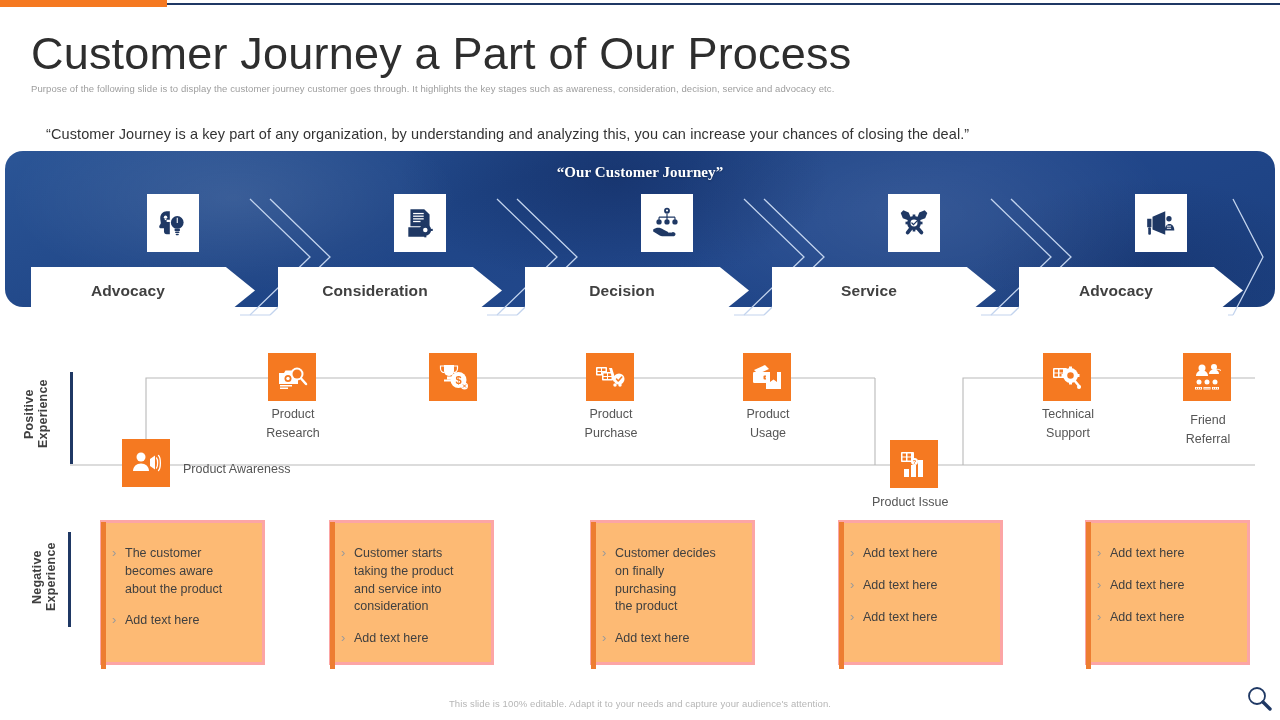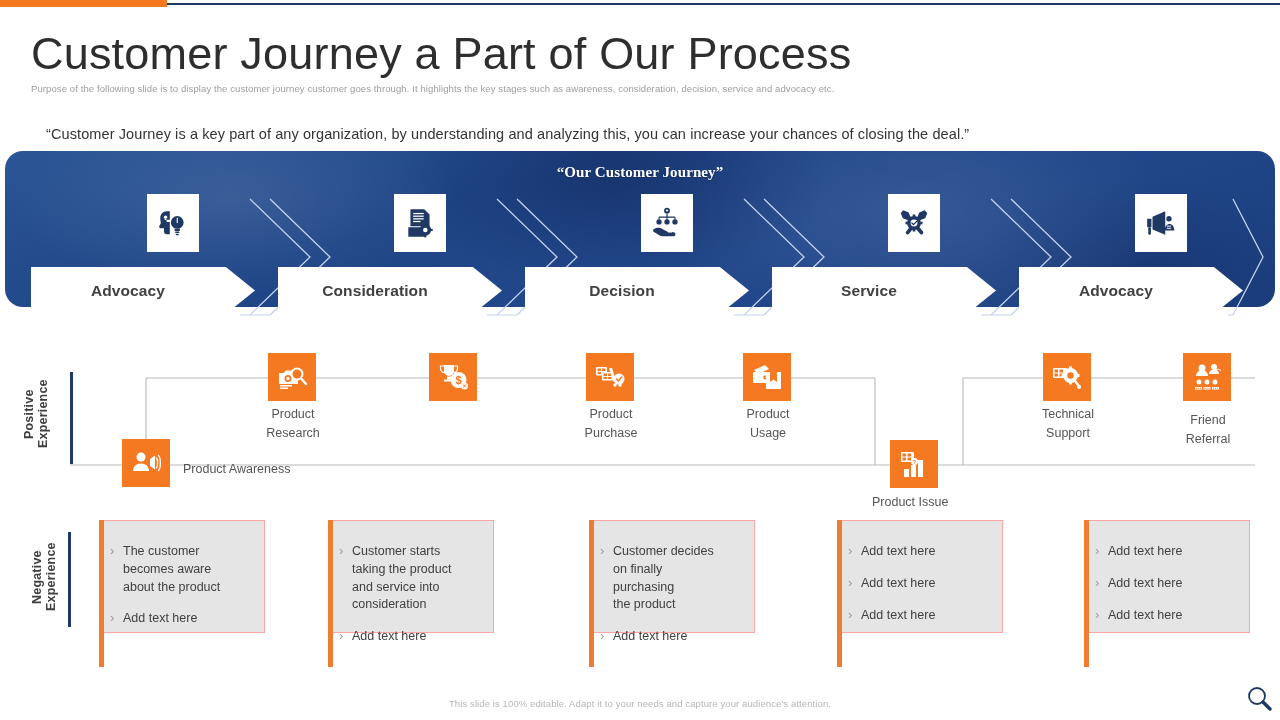--- a/index.html
+++ b/index.html
@@ -86,22 +86,22 @@
               display:flex; align-items:center; justify-content:center; }
   .pos-node svg { width:32px; height:32px; }
   .pos-label {
     position:absolute; font-size:12.5px; color:#555; text-align:center;
     line-height:1.55; white-space:pre-line;
   }
   .pos-label-inline { position:absolute; font-size:12.5px; color:#555; white-space:nowrap; }
 
   
   .neg-box {
-    position:absolute; top:520px; width:165px; height:113px;
-    background:#e5e5e5; border:1px solid #fca5a5;
+    position:absolute; top:520px; width:165px; height:145px;
+    background:#fdba74; border:3px solid #fca5a5;
   }
   .neg-box .bar { position:absolute; left:-2px; top:-1px; width:5px; height:147px; background:#ED7D31; }
   .neg-box ul { list-style:none; margin:22px 0 0 0; padding:0 8px 0 22px; }
   .neg-box li {
     position:relative; font-size:12.5px; color:#404040; line-height:1.42;
     margin-bottom:14px; white-space:pre-line;
   }
   .neg-box li::before {
     content:"\203A"; position:absolute; left:-13px; top:-1px; color:#9a9a9a; font-size:13px;
   }

